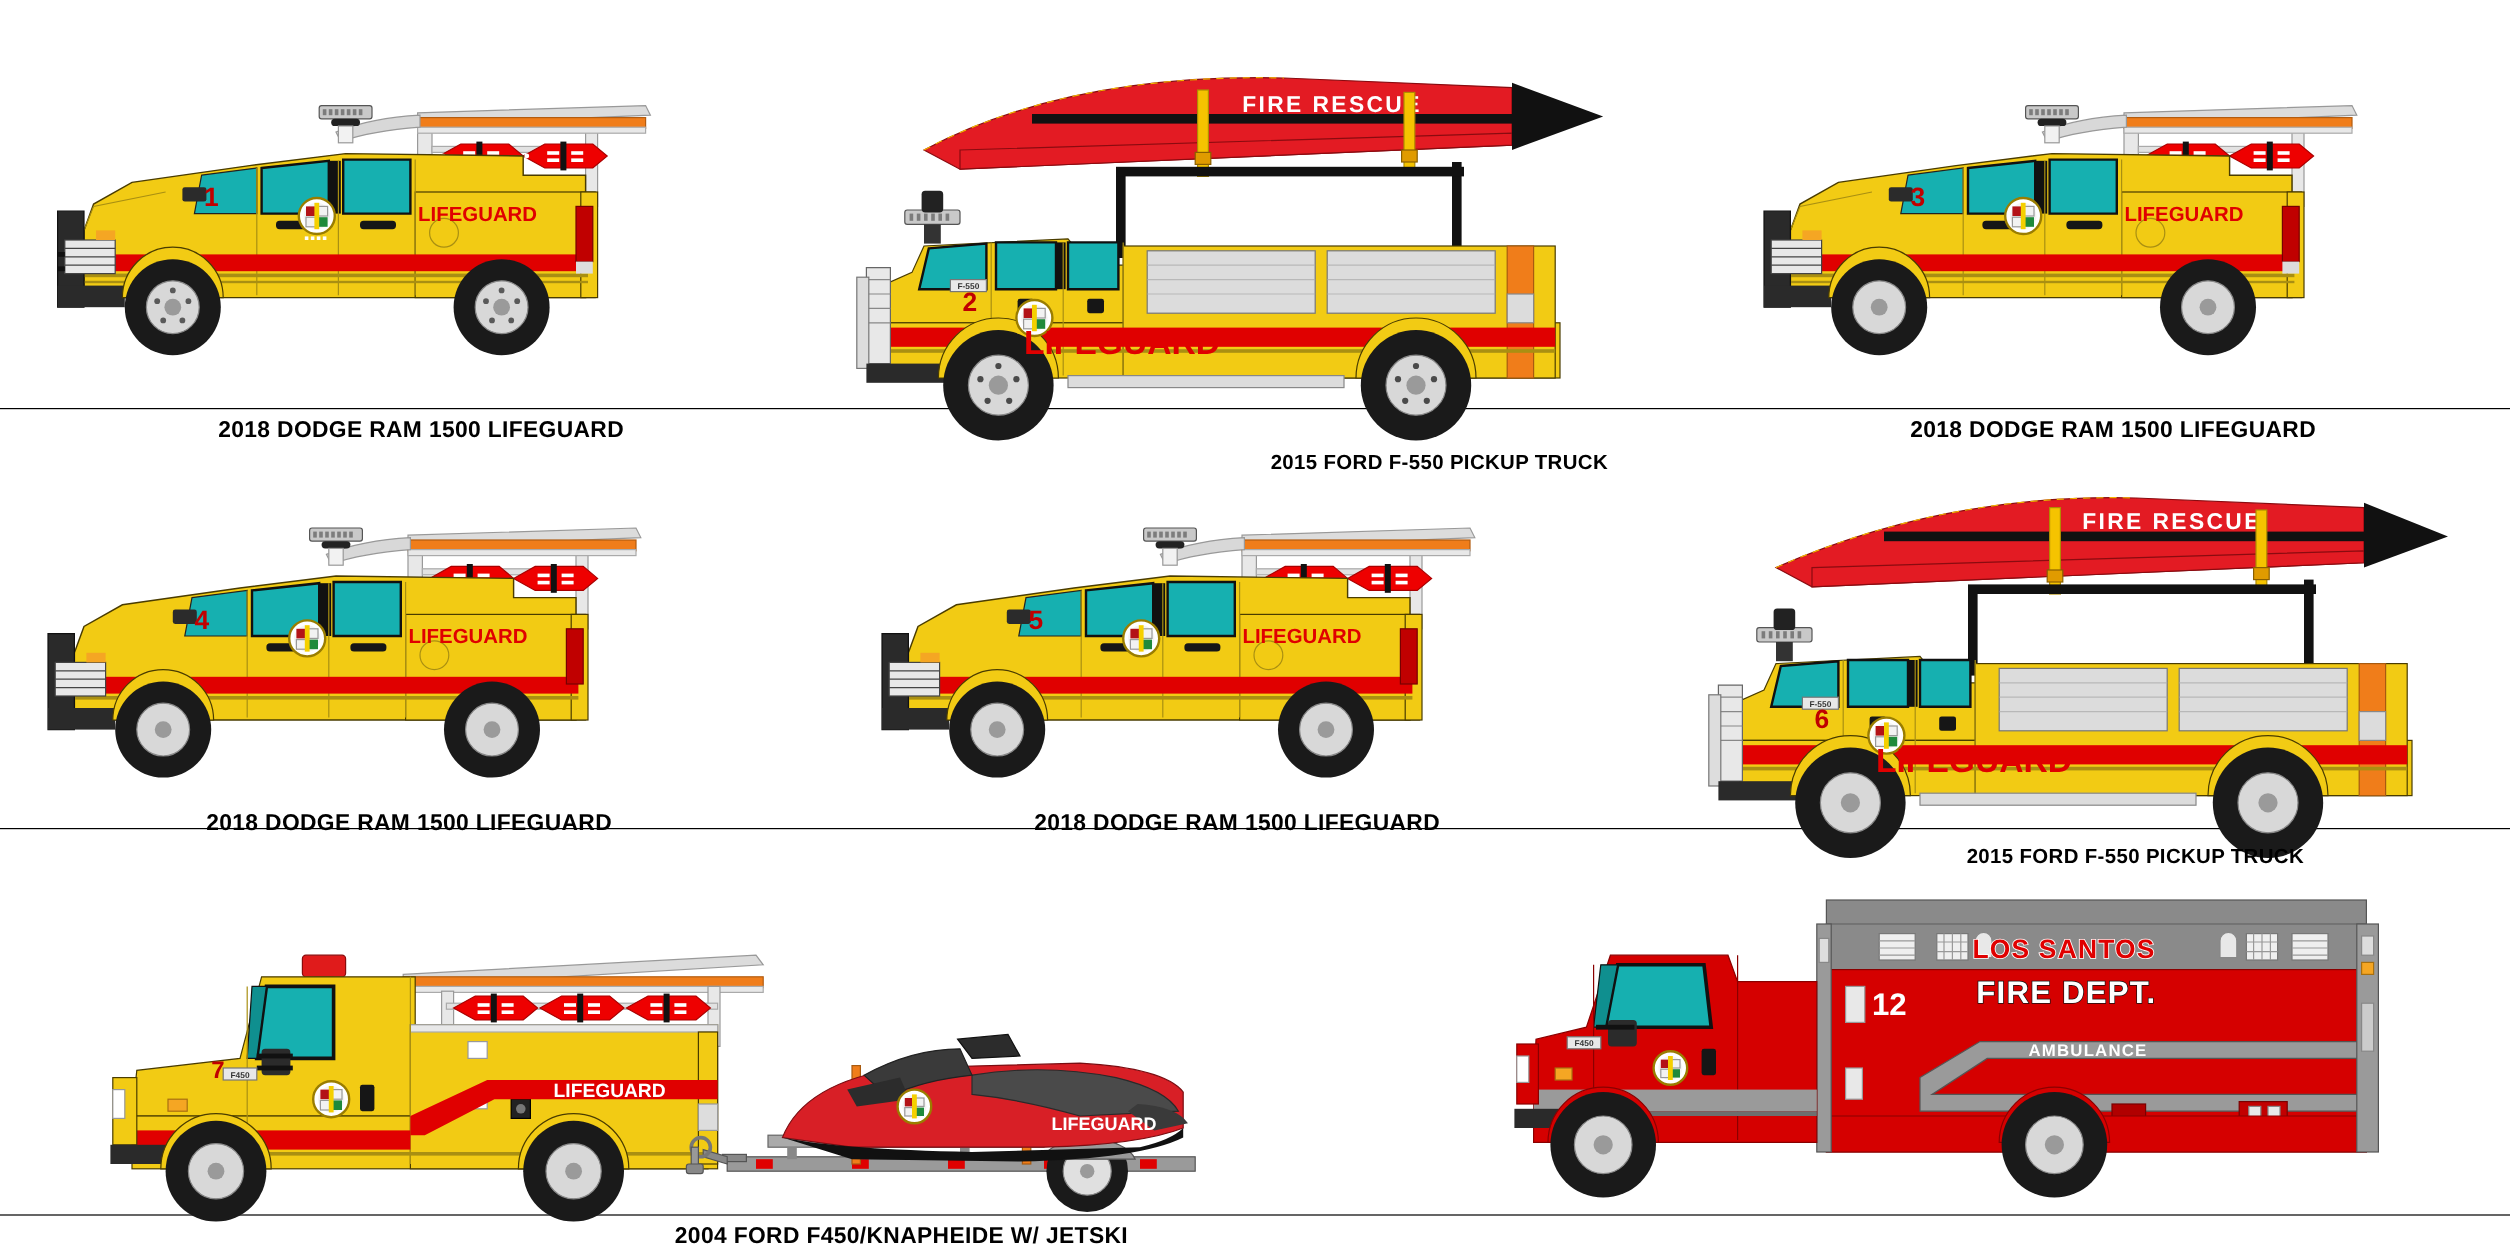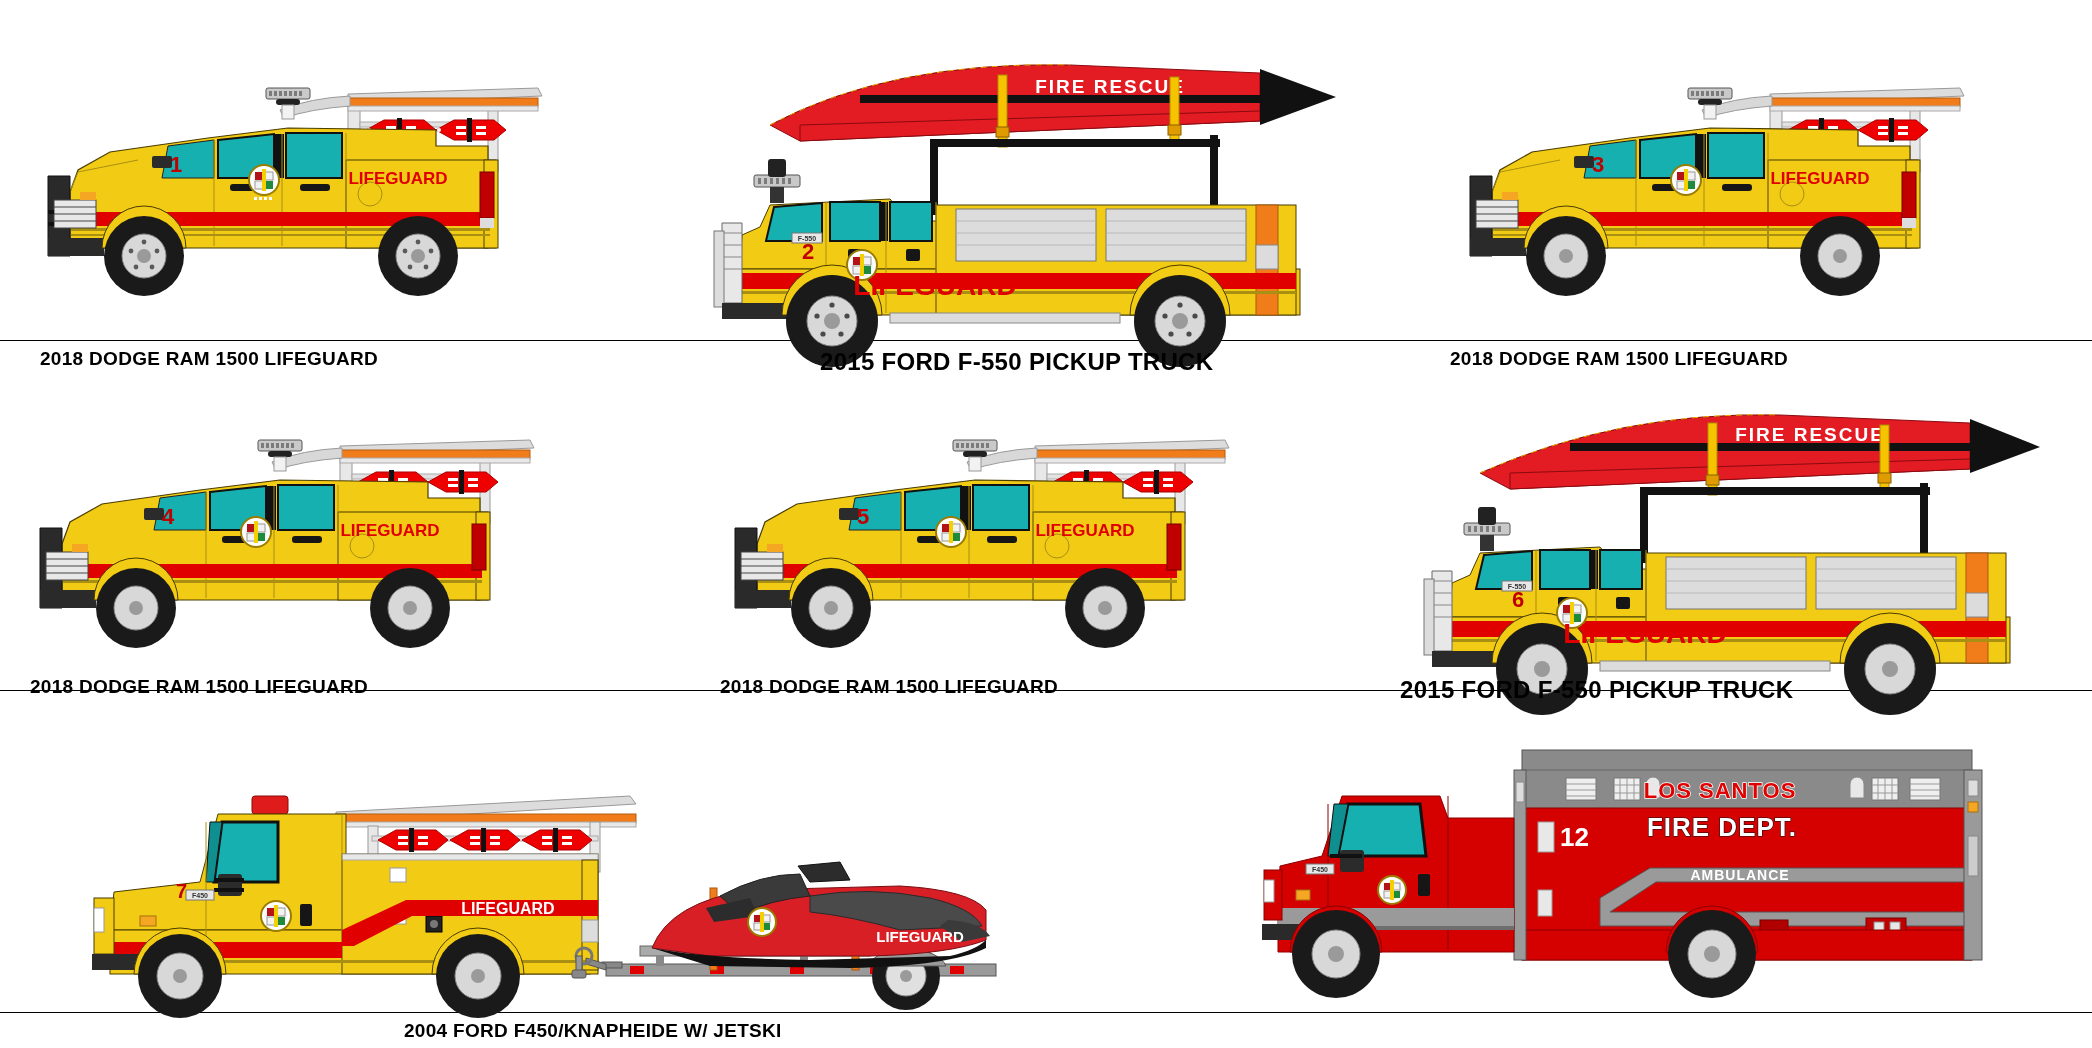--- a/index.html
+++ b/index.html
@@ -1,22 +1,22 @@
 <!DOCTYPE html>
 <html><head>
 <meta charset="utf-8">
 <style>
   html,body{margin:0;padding:0;background:#ffffff;}
   body{width:2092px;height:1048px;font-family:"Liberation Sans",sans-serif;overflow:hidden;}
   #stage{position:relative;width:2092px;height:1048px;background:#fff;}
   .divider{position:absolute;left:0;width:2092px;height:1px;background:#000;}
-  .caption{position:absolute;text-align:left;font-weight:bold;color:#000;
+  .caption{position:absolute;text-align:right;font-weight:bold;color:#000;
            font-family:"Liberation Sans",sans-serif;letter-spacing:.3px;white-space:nowrap;}
   .cap-heavy{font-size:19px;font-weight:bold;}
-  .cap-light{font-size:24px;font-weight:bold;}
+  .cap-light{font-size:17px;font-weight:bold;margin-top:28px;}
   .veh{position:absolute;}
   svg{display:block;overflow:visible;}
 </style>
 </head>
 <body>
 
 <div id="stage">
 
   <div class="divider" style="top:340px"></div>
 
@@ -797,21 +797,21 @@
           <rect x="1" y="-7" width="7" height="7" fill="#f2f2f2" stroke="#999"></rect>
           <rect x="-8" y="1" width="7" height="7" fill="#f2f2f2" stroke="#999"></rect>
           <rect x="1" y="1" width="7" height="7" fill="#1f8a3b"></rect>
           <rect x="-2" y="-10" width="4" height="20" fill="#f5d000"></rect>
         </g>
         <text x="810" y="172" font-family="Liberation Sans, sans-serif" font-size="15" font-weight="bold" fill="#fff" text-anchor="middle">LIFEGUARD</text>
       </g>
     </svg>
 
   </div>
-  <div class="caption cap-heavy" style="left:404px;top:1020px;width:520px">2004 FORD F450/KNAPHEIDE W/ JETSKI</div>
+  <div class="caption cap-heavy" style="left:420px;top:1020px;width:520px">2004 FORD F450/KNAPHEIDE W/ JETSKI</div>
 
   <div class="veh" style="left:1270px;top:740px">
     <svg width="760" height="270" viewBox="0 0 760 270">
 
       <g>
         <rect x="252" y="10" width="450" height="22" fill="#8a8a8a" stroke="#555"></rect>
         <rect x="252" y="30" width="450" height="40" fill="#8a8a8a" stroke="#666"></rect>
         <rect x="252" y="68" width="450" height="152" fill="#d50000" stroke="#8a0000"></rect>
 
         <g>

